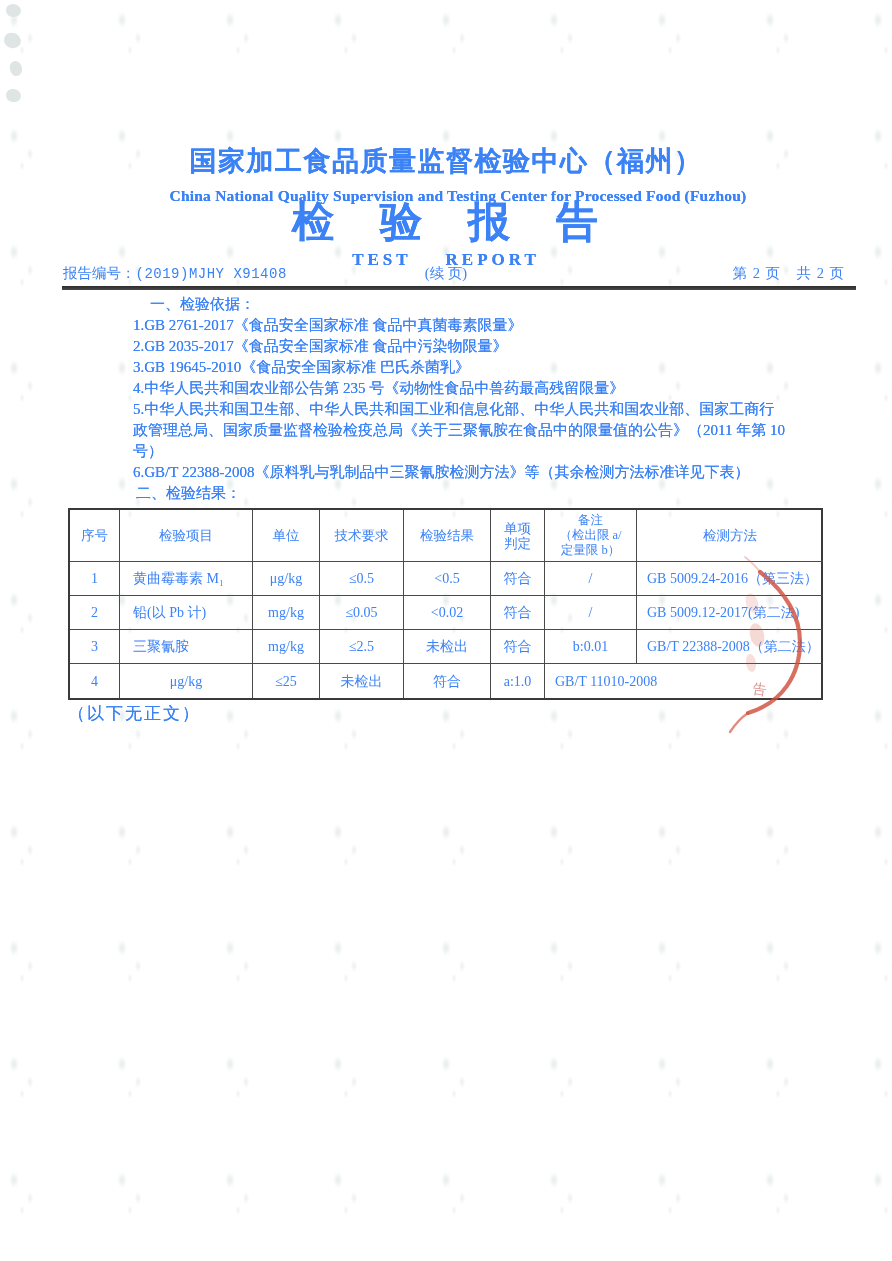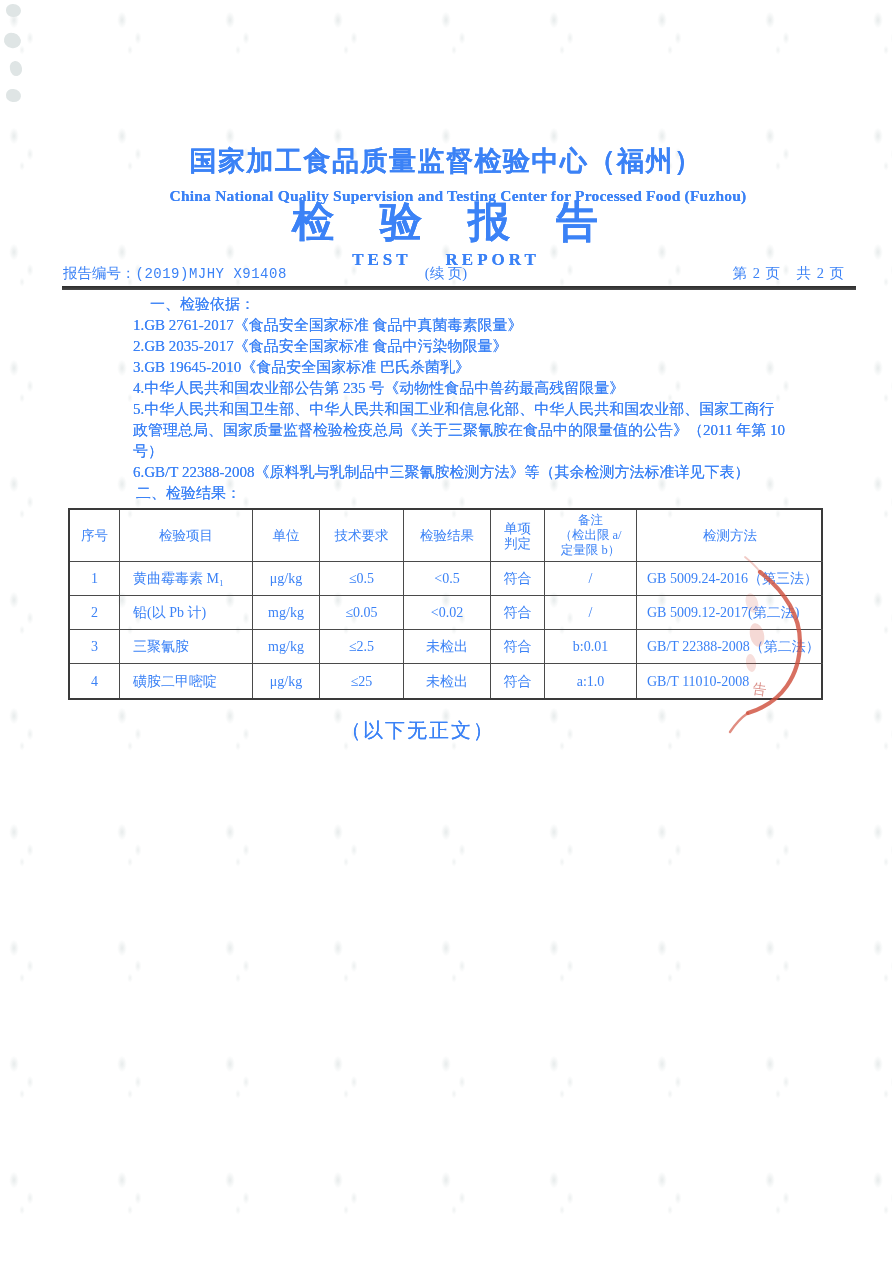--- a/index.html
+++ b/index.html
@@ -79,22 +79,22 @@
     height:34px;padding:0 3px;
   }
   .cell.last-col{border-right:none;}
   .cell.last-row{border-bottom:none;}
   .cell.th{height:52px;font-size:13.5px;white-space:pre-line;line-height:15px;}
   .cell.th.th-remark{font-size:12.5px;}
   .cell.left{justify-content:flex-start;text-align:left;padding-left:13px;}
   .cell.method{justify-content:flex-start;text-align:left;padding-left:10px;white-space:nowrap;}
 
   .end-note{
-    margin-left:68px;width:700px;margin-top:20px;
-    text-align:center;font-size:20px;letter-spacing:2px;
+    margin-left:68px;width:700px;margin-top:3px;
+    text-align:left;font-size:17px;letter-spacing:2px;
   }
 
   .stamp{position:absolute;left:700px;top:535px;pointer-events:none;}
 </style>
 </head>
 <body>
 
 <div class="page">
 
   <div class="edge-mark em1"></div>
@@ -163,21 +163,20 @@
       <div class="cell">3</div>
       <div class="cell left">三聚氰胺</div>
       <div class="cell">mg/kg</div>
       <div class="cell">≤2.5</div>
       <div class="cell">未检出</div>
       <div class="cell">符合</div>
       <div class="cell">b:0.01</div>
       <div class="cell method last-col">GB/T 22388-2008（第二法）</div>
 
       <div class="cell last-row">4</div>
-      <div class="cell left last-row">磺胺二甲嘧啶</div>
       <div class="cell last-row">μg/kg</div>
       <div class="cell last-row">≤25</div>
       <div class="cell last-row">未检出</div>
       <div class="cell last-row">符合</div>
       <div class="cell last-row">a:1.0</div>
       <div class="cell method last-col last-row">GB/T 11010-2008</div>
     </div>
 
     <div class="end-note ink">（以下无正文）</div>
   </div>

